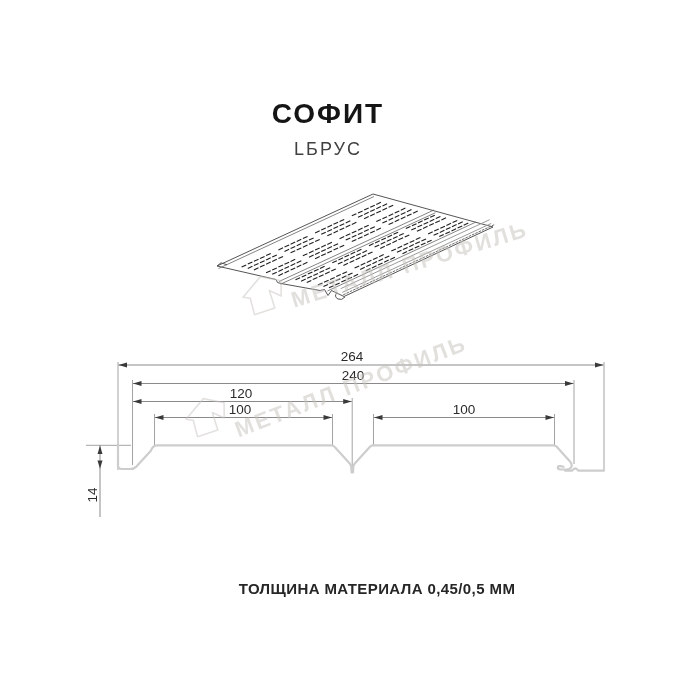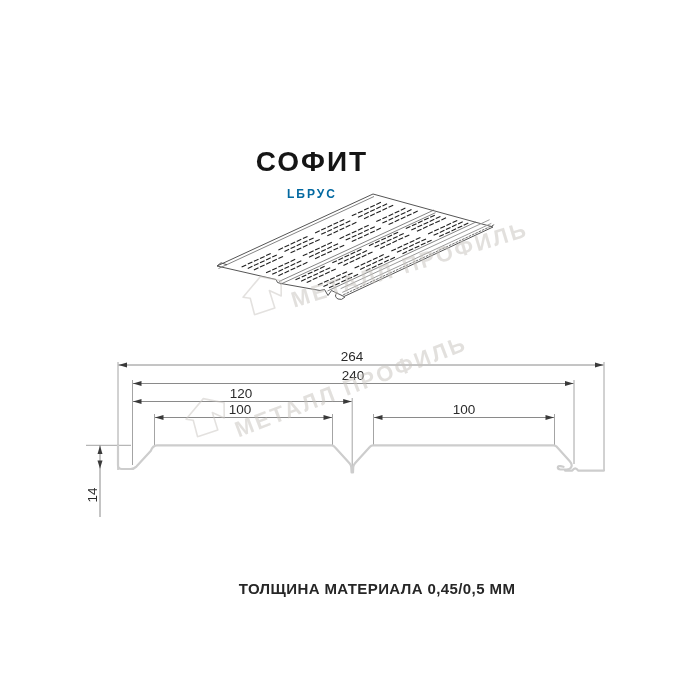--- a/index.html
+++ b/index.html
@@ -1,20 +1,20 @@
 <!DOCTYPE html>
 <html><head>
 <meta charset="utf-8">
 <style>
   html,body{margin:0;padding:0;background:#ffffff;}
   .page{position:relative;width:700px;height:700px;background:#ffffff;overflow:hidden;
         font-family:"Liberation Sans", sans-serif;}
-  .title-block{position:absolute;left:0;top:98px;width:624px;text-align:center;margin-top:48px;}
+  .title-block{position:absolute;left:16px;top:98px;width:624px;text-align:center;}
   .title{font-size:28px;font-weight:800;letter-spacing:2px;color:#151515;}
-  .subtitle{margin-top:9px;font-size:12px;font-weight:700;letter-spacing:2px;color:#0369a1;}
+  .subtitle{margin-top:9px;font-size:18px;font-weight:400;letter-spacing:2px;color:#404040;}
   .footer-note{position:absolute;left:0;top:580px;width:700px;text-align:center;
         font-size:15px;font-weight:600;letter-spacing:.4px;color:#262626;padding-left:27px;}
   svg{position:absolute;left:0;}
   #panel-svg{top:180px;}
   #dim-svg{top:330px;}
   .wm{position:absolute;pointer-events:none;opacity:.5;}
   .wm-text{font-size:22px;font-weight:700;letter-spacing:2.5px;color:#c6c2bd;white-space:nowrap;}
   #wm1-text{left:292px;top:288px;transform:rotate(-17deg);transform-origin:left center;}
   #wm2-text{left:236px;top:418px;transform:rotate(-21deg);transform-origin:left center;}
   #wm1-logo{left:236px;top:276px;transform:rotate(-8deg);}

